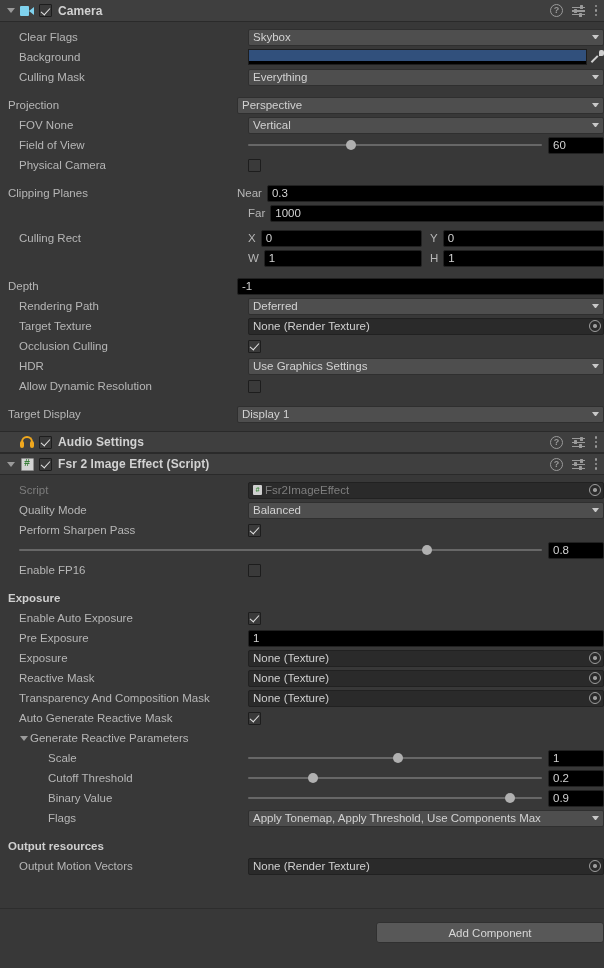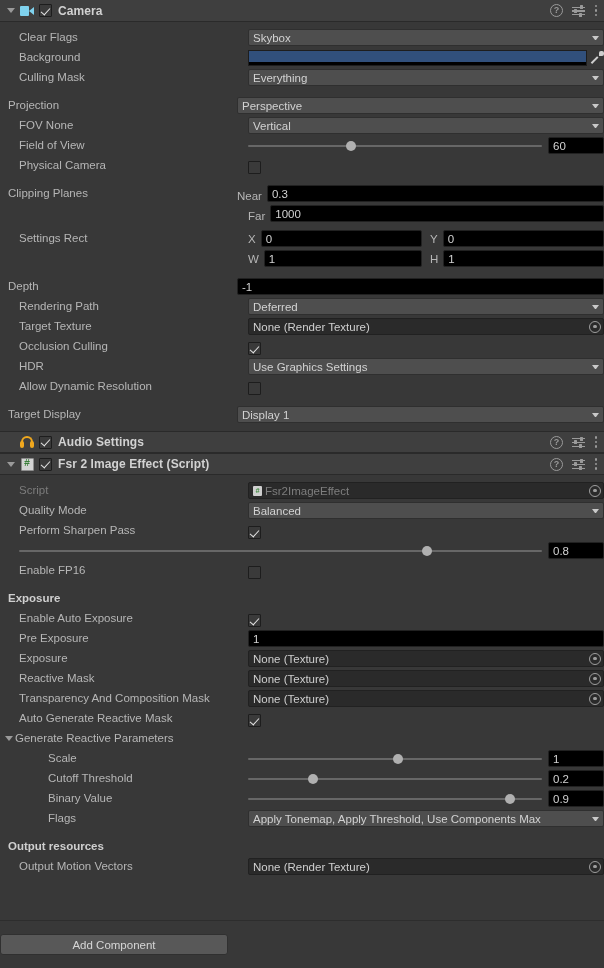--- a/index.html
+++ b/index.html
@@ -110,21 +110,21 @@
     height: 20px;
     display: flex; align-items: center;
     padding-left: 19px;
   }
   .row.gap { margin-top: 8px; padding-left: 8px; }
   .row.gap4 { margin-top: 5px; }
   .lbl { width: 229px; flex: 0 0 229px; color: #b6b6b6; font-size: 11.5px;
          white-space: nowrap; overflow: hidden; }
   .lbl.dim { color: #7c7c7c; }
   .lbl.sub { padding-left: 29px; }
-  .ctl { flex: 1 1 auto; display: flex; align-items: flex-end; height: 18px; min-width: 0; }
+  .ctl { flex: 1 1 auto; display: flex; align-items: center; height: 18px; min-width: 0; }
 
   .hdr-lbl { font-weight: bold; color: #cfcfcf; }
 
   
   .dropdown {
     flex: 1 1 auto; height: 17px; background: #4e4e4e;
     border: 1px solid #2f2f2f; border-radius: 2px;
     display: flex; align-items: center; padding: 0 4px;
     color: #d2d2d2; font-size: 11.5px; position: relative;
     white-space: nowrap; overflow: hidden;
@@ -197,23 +197,23 @@
                    border-radius: 1px; }
   .slider .knob { position: absolute; width: 10px; height: 10px; border-radius: 50%;
                   background: #b0b0b0; transform: translateX(-50%); }
 
   
   .sublabel { flex: 0 0 auto; color: #b6b6b6; font-size: 11.5px; margin-right: 5px; }
   .pair { display: flex; align-items: center; flex: 1 1 0; min-width: 0; }
   .pair .field { flex: 1 1 auto; }
   .pair + .pair { margin-left: 8px; }
 
-  .footer { position: absolute; left: 0; right: 0; bottom: 0; height: 48px;
+  .footer { position: absolute; left: 0; right: 0; bottom: 12px; height: 48px;
             background: #383838; border-top: 1px solid #2d2d2d;
-            display: flex; align-items: center; justify-content: flex-start; }
+            display: flex; align-items: center; justify-content: flex-end; }
   .add-btn { width: 228px; height: 21px; background: #585858;
              border: 1px solid #303030; border-radius: 3px;
              color: #d6d6d6; font-size: 11.5px;
              display: flex; align-items: center; justify-content: center; }
 </style>
 </head>
 <body>
 
 <div id="root">
 
@@ -333,21 +333,21 @@
 
     <div class="row">
       <span class="lbl"></span>
       <span class="ctl">
         <span class="sublabel">Far</span>
         <span class="field">1000</span>
       </span>
     </div>
 
     <div class="row gap4">
-      <span class="lbl">Settings Rect</span>
+      <span class="lbl">Culling Rect</span>
       <span class="ctl">
         <span class="pair">
           <span class="sublabel">X</span>
           <span class="field">0</span>
         </span>
         <span class="pair">
           <span class="sublabel">Y</span>
           <span class="field">0</span>
         </span>
       </span>
@@ -586,21 +586,21 @@
       </span>
     </div>
 
     <div class="row">
       <span class="lbl">Auto Generate Reactive Mask</span>
       <span class="ctl">
           <span class="cbox on"></span>
         </span>
     </div>
 
-    <div class="row" style="padding-left:2px">
+    <div class="row" style="padding-left:17px">
       <span class="foldout">
           <i class="tri"></i>
         </span>
       <span class="lbl" style="width:215px;flex:0 0 215px">Generate Reactive Parameters</span>
     </div>
 
     <div class="row">
       <span class="lbl sub">Scale</span>
       <span class="ctl">
         <span class="slider">

